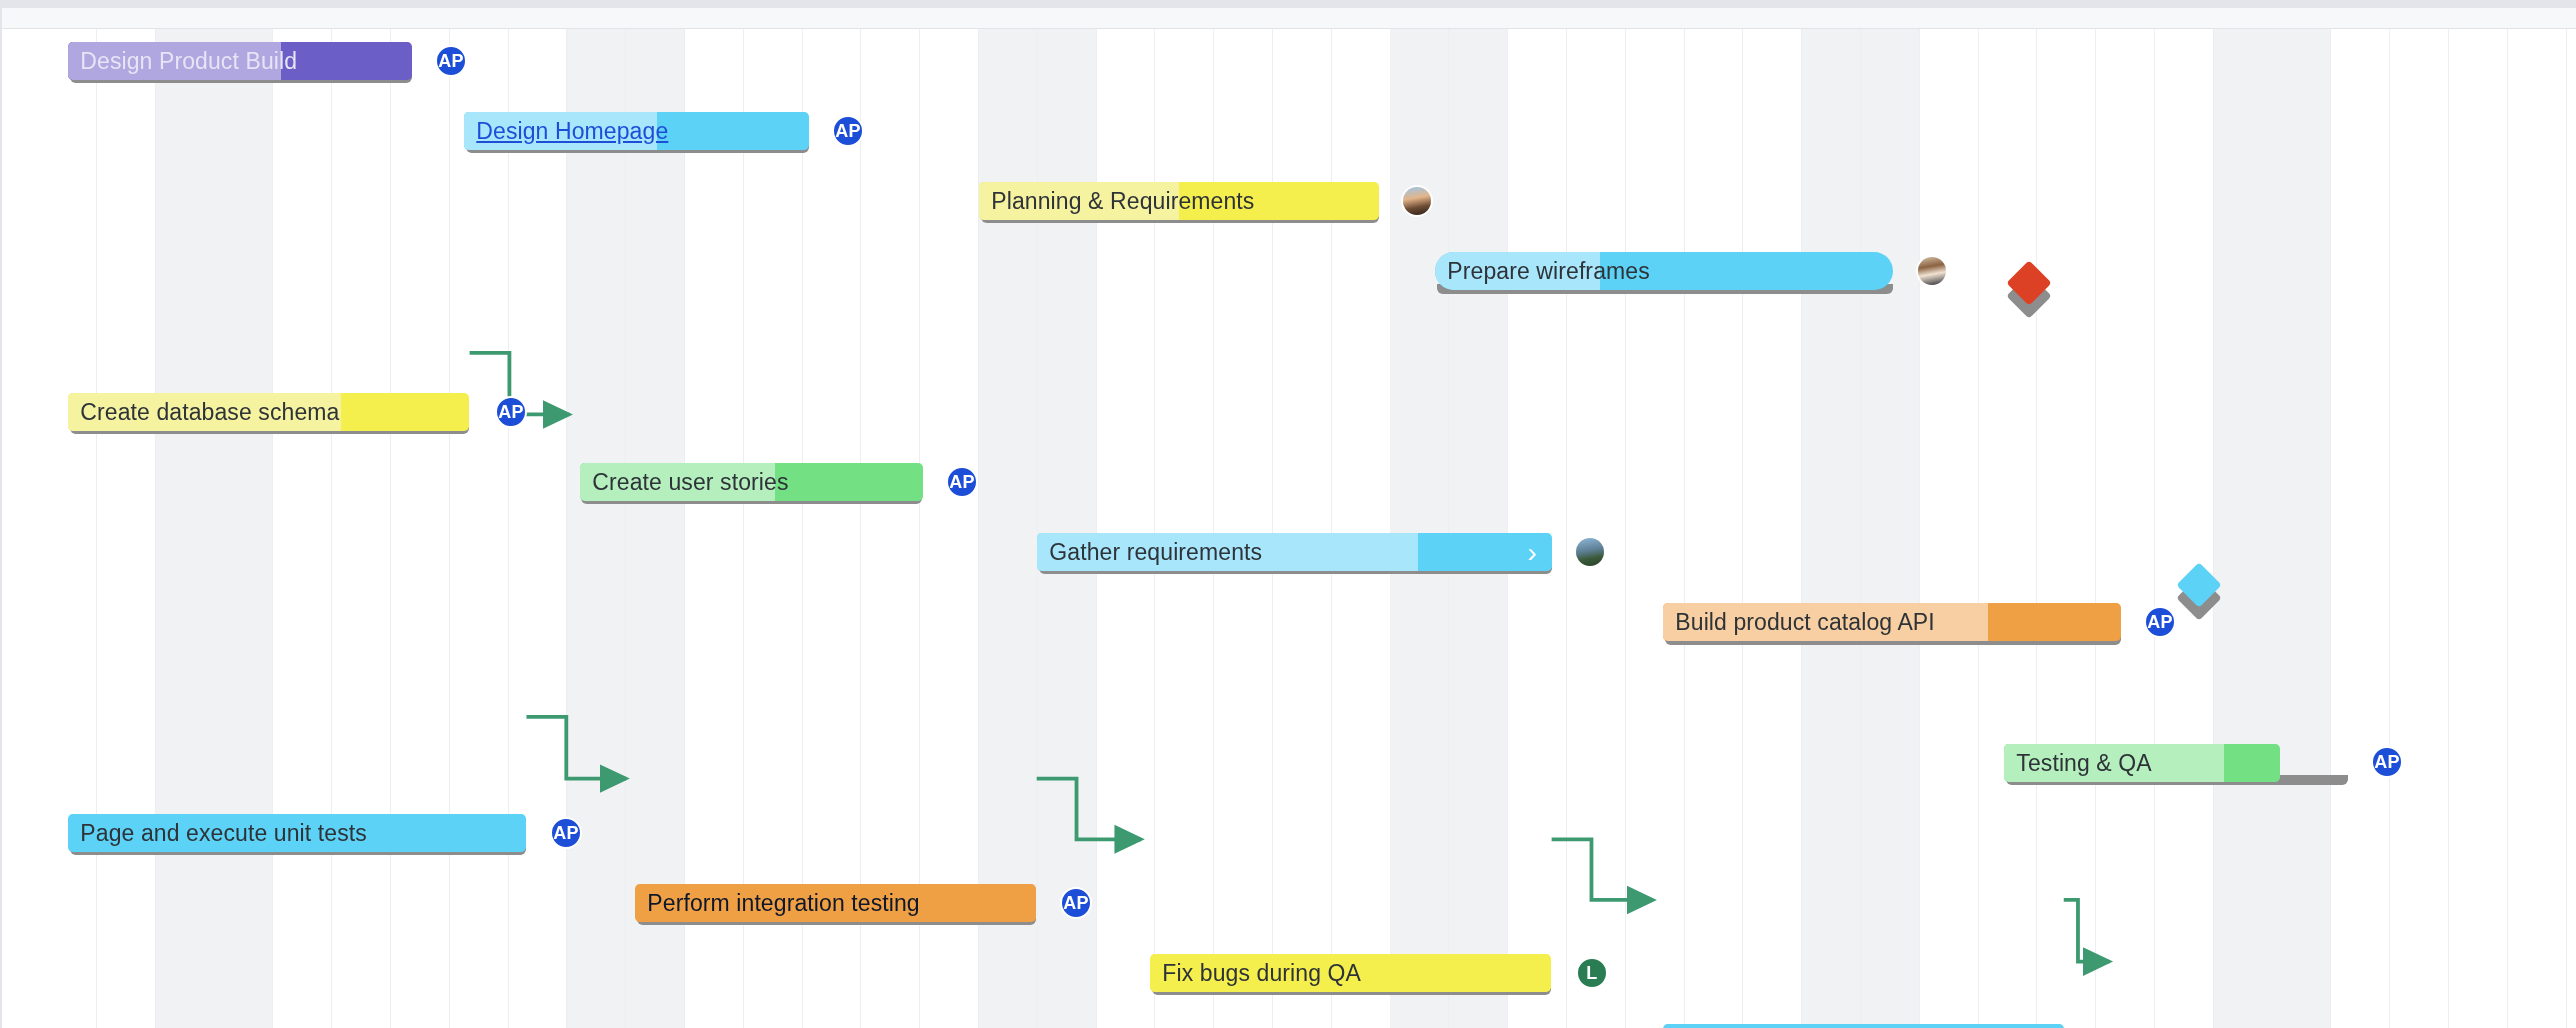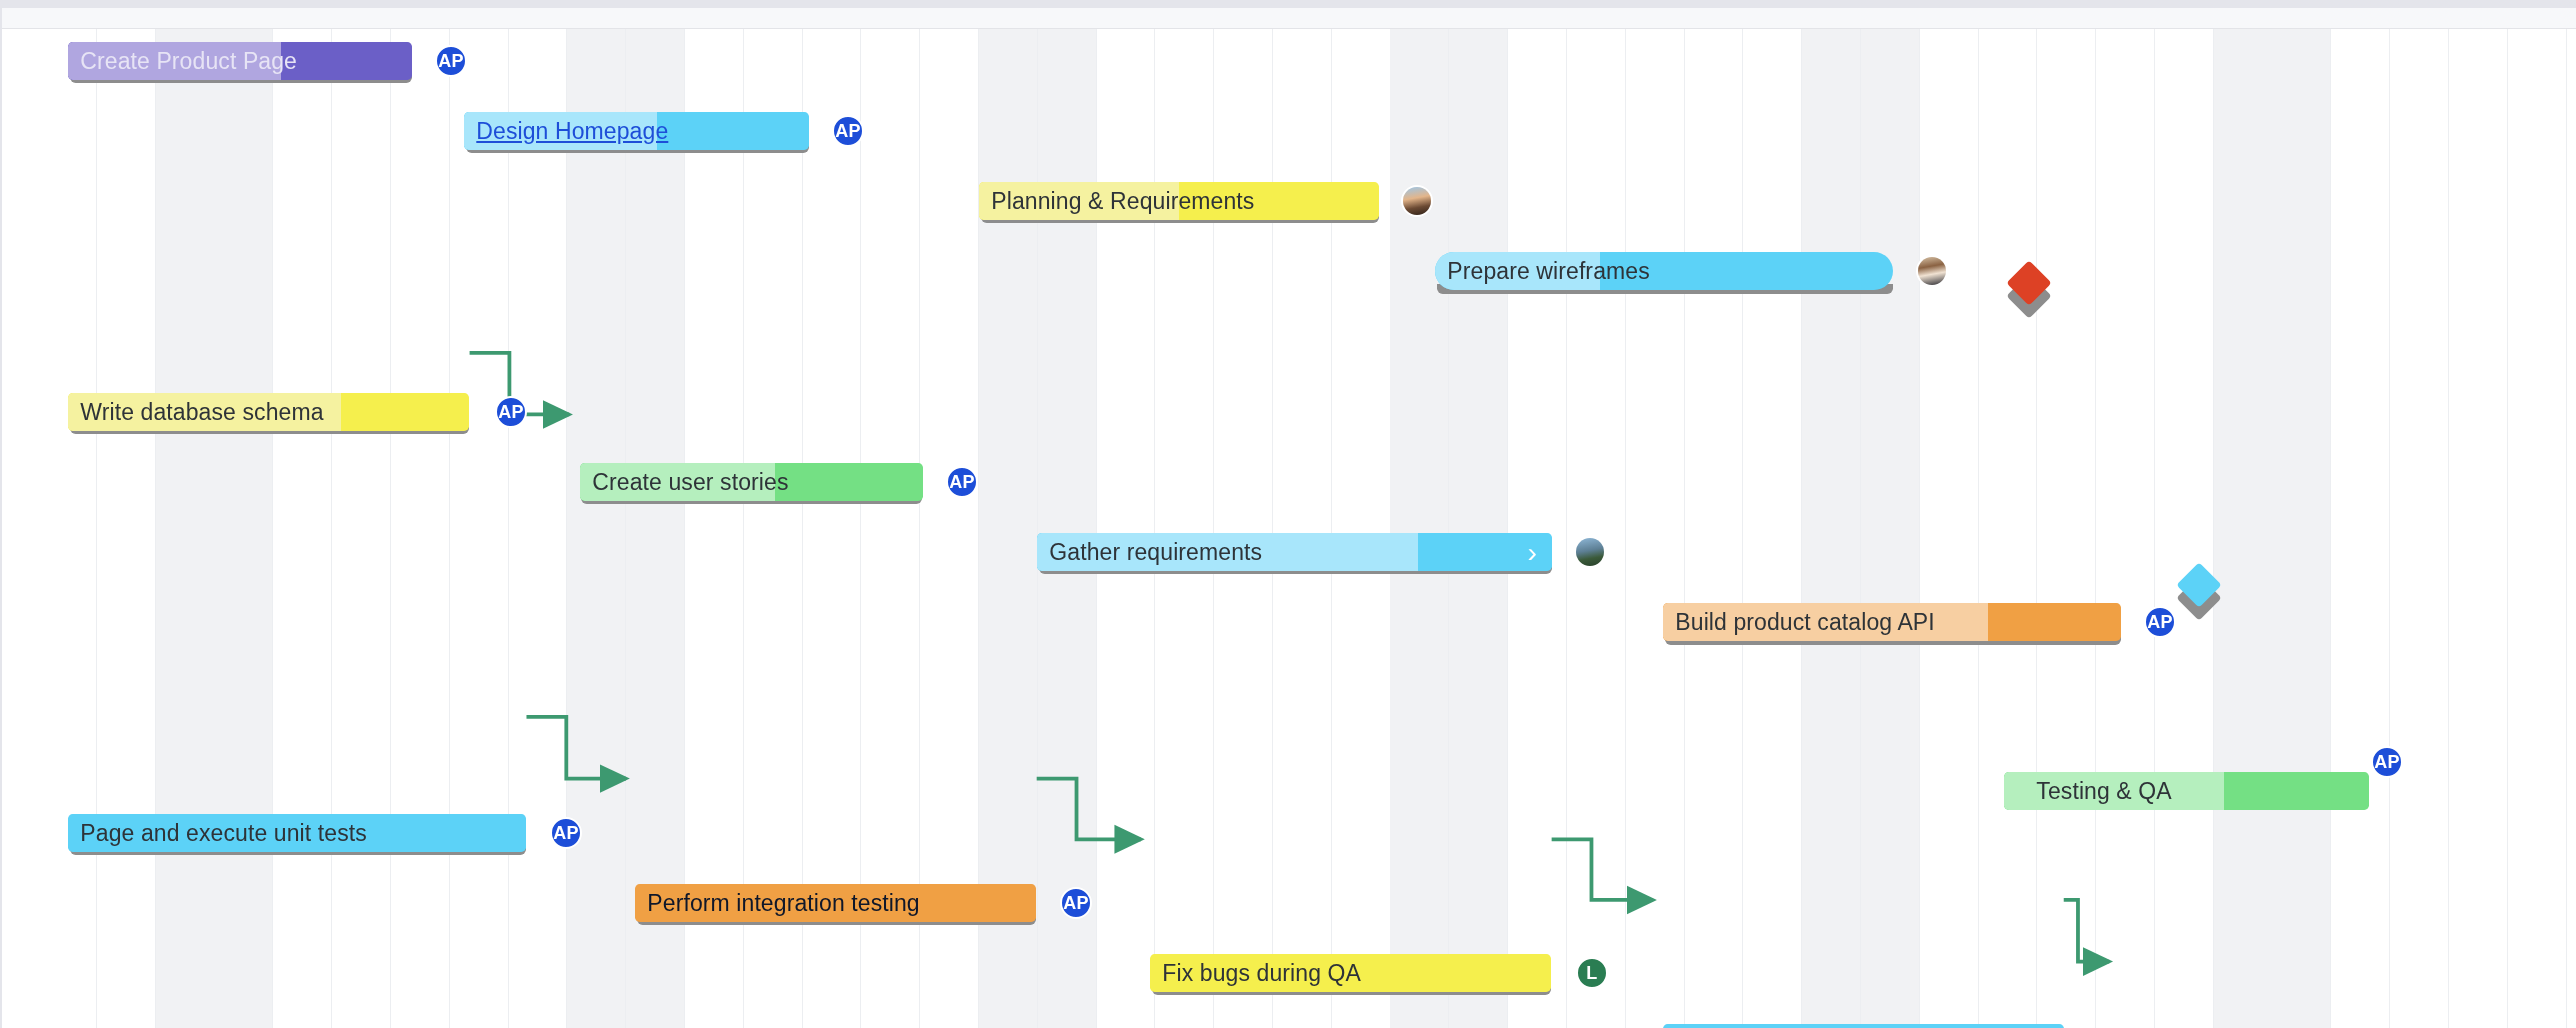--- a/index.html
+++ b/index.html
@@ -213,21 +213,21 @@
         <path d="M 1636 885 L 1678 885 L 1678 949 L 1743 949" fill="none" stroke="#3d9970" stroke-width="4" marker-end="url(#arrowhead)"></path>
         <path d="M 2176 949 L 2191 949 L 2191 1014 L 2224 1014" fill="none" stroke="#3d9970" stroke-width="4" marker-end="url(#arrowhead)"></path>
       </g>
   </svg>
 
   <div id="bars-layer">
       <div class="task-row">
         <div class="bar-shadow" style="left:70px;top:73px;width:342px;"></div>
         <div class="bar" id="bar-design-product-page" style="left:68px;top:42px;width:344px;background:#6b5fc7;">
           <div class="bar-progress" style="width:213px;background:#b0a6e0;"></div>
-          <span class="bar-label" style="color:#e7e4f5;">Create Product Page</span>
+          <span class="bar-label" style="color:#e7e4f5;">Design Product Build</span>
         </div>
       </div>
       <div class="task-row">
         <div class="bar-shadow" style="left:466px;top:143px;width:343px;"></div>
         <div class="bar" id="bar-design-homepage" style="left:464px;top:112px;width:345px;background:#5cd2f7;">
           <div class="bar-progress" style="width:193px;background:#a8e6fb;"></div>
           <span class="bar-label" style="color:#1d4ed8;text-decoration:underline;">Design Homepage</span>
         </div>
       </div>
       <div class="task-row">
@@ -241,21 +241,21 @@
         <div class="bar-shadow" style="left:1437px;top:284px;width:456px;"></div>
         <div class="bar" id="bar-prepare-wireframes" style="left:1435px;top:252px;width:458px;background:#5cd2f7;border-radius:19px;">
           <div class="bar-progress" style="width:165px;background:#a8e6fb;"></div>
           <span class="bar-label" style="color:#2e3338;">Prepare wireframes</span>
         </div>
       </div>
       <div class="task-row">
         <div class="bar-shadow" style="left:70px;top:424px;width:399px;"></div>
         <div class="bar" id="bar-create-database-schema" style="left:68px;top:393px;width:401px;background:#f5ef4d;">
           <div class="bar-progress" style="width:273px;background:#f5f2a0;"></div>
-          <span class="bar-label" style="color:#2e3338;">Write database schema</span>
+          <span class="bar-label" style="color:#2e3338;">Create database schema</span>
         </div>
       </div>
       <div class="task-row">
         <div class="bar-shadow" style="left:581px;top:494px;width:341px;"></div>
         <div class="bar" id="bar-create-user-stories" style="left:580px;top:463px;width:343px;background:#74e084;align-items:center;">
           <div class="bar-progress" style="width:195px;background:#b5efbe;"></div>
           <span class="bar-label" style="color:#2e3338;">Create user stories</span>
         </div>
       </div>
       <div class="task-row">
@@ -268,21 +268,21 @@
       </div>
       <div class="task-row">
         <div class="bar-shadow" style="left:1665px;top:635px;width:456px;"></div>
         <div class="bar" id="bar-build-product-catalog-api" style="left:1663px;top:603px;width:458px;background:#f0a044;">
           <div class="bar-progress" style="width:325px;background:#f7cfa2;"></div>
           <span class="bar-label" style="color:#2e3338;">Build product catalog API</span>
         </div>
       </div>
       <div class="task-row">
         <div class="bar-shadow" style="left:2006px;top:775px;width:342px;"></div>
-        <div class="bar" id="bar-testing-qa" style="left:2004px;top:772px;width:365px;background:#74e084;padding-left:20px;">
+        <div class="bar" id="bar-testing-qa" style="left:2004px;top:744px;width:276px;background:#74e084;">
           <div class="bar-progress" style="width:220px;background:#b5efbe;"></div>
           <span class="bar-label" style="color:#2e3338;">Testing &amp; QA</span>
         </div>
       </div>
       <div class="task-row">
         <div class="bar-shadow" style="left:70px;top:845px;width:456px;"></div>
         <div class="bar" id="bar-write-execute-unit-tests" style="left:68px;top:814px;width:458px;background:#5cd2f7;">
           <span class="bar-label" style="color:#2e3338;">Page and execute unit tests</span>
         </div>
       </div>

